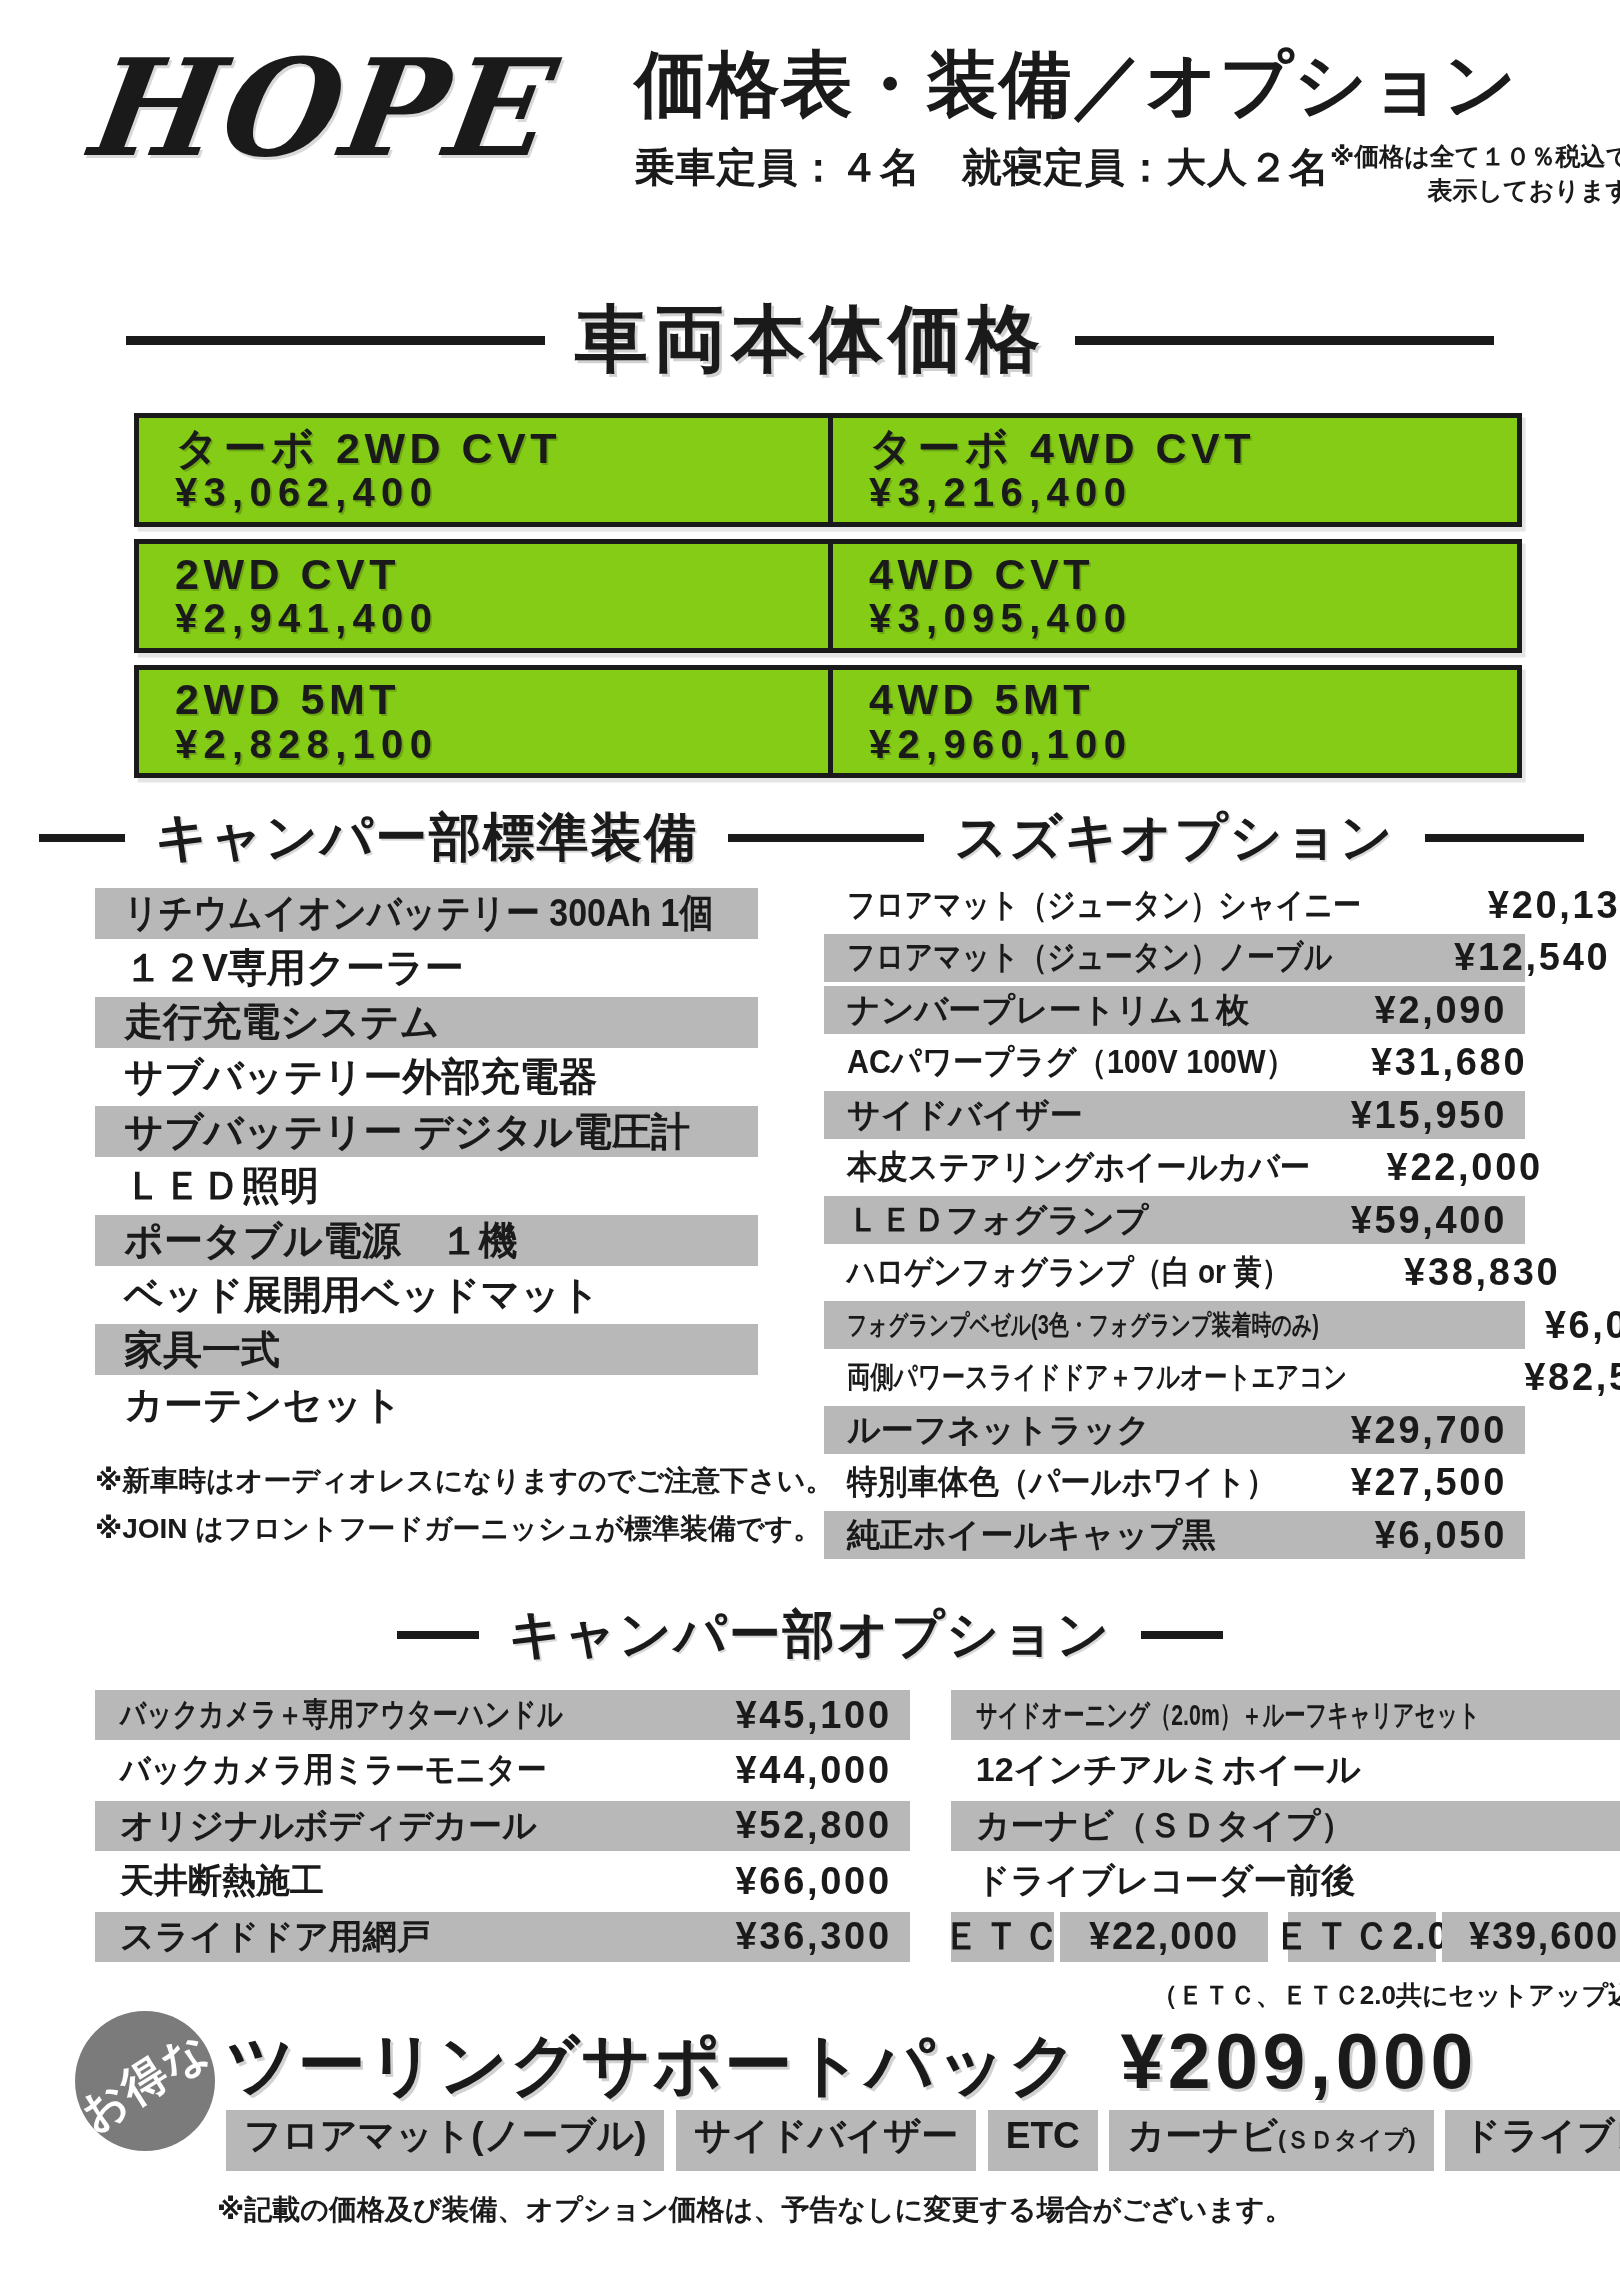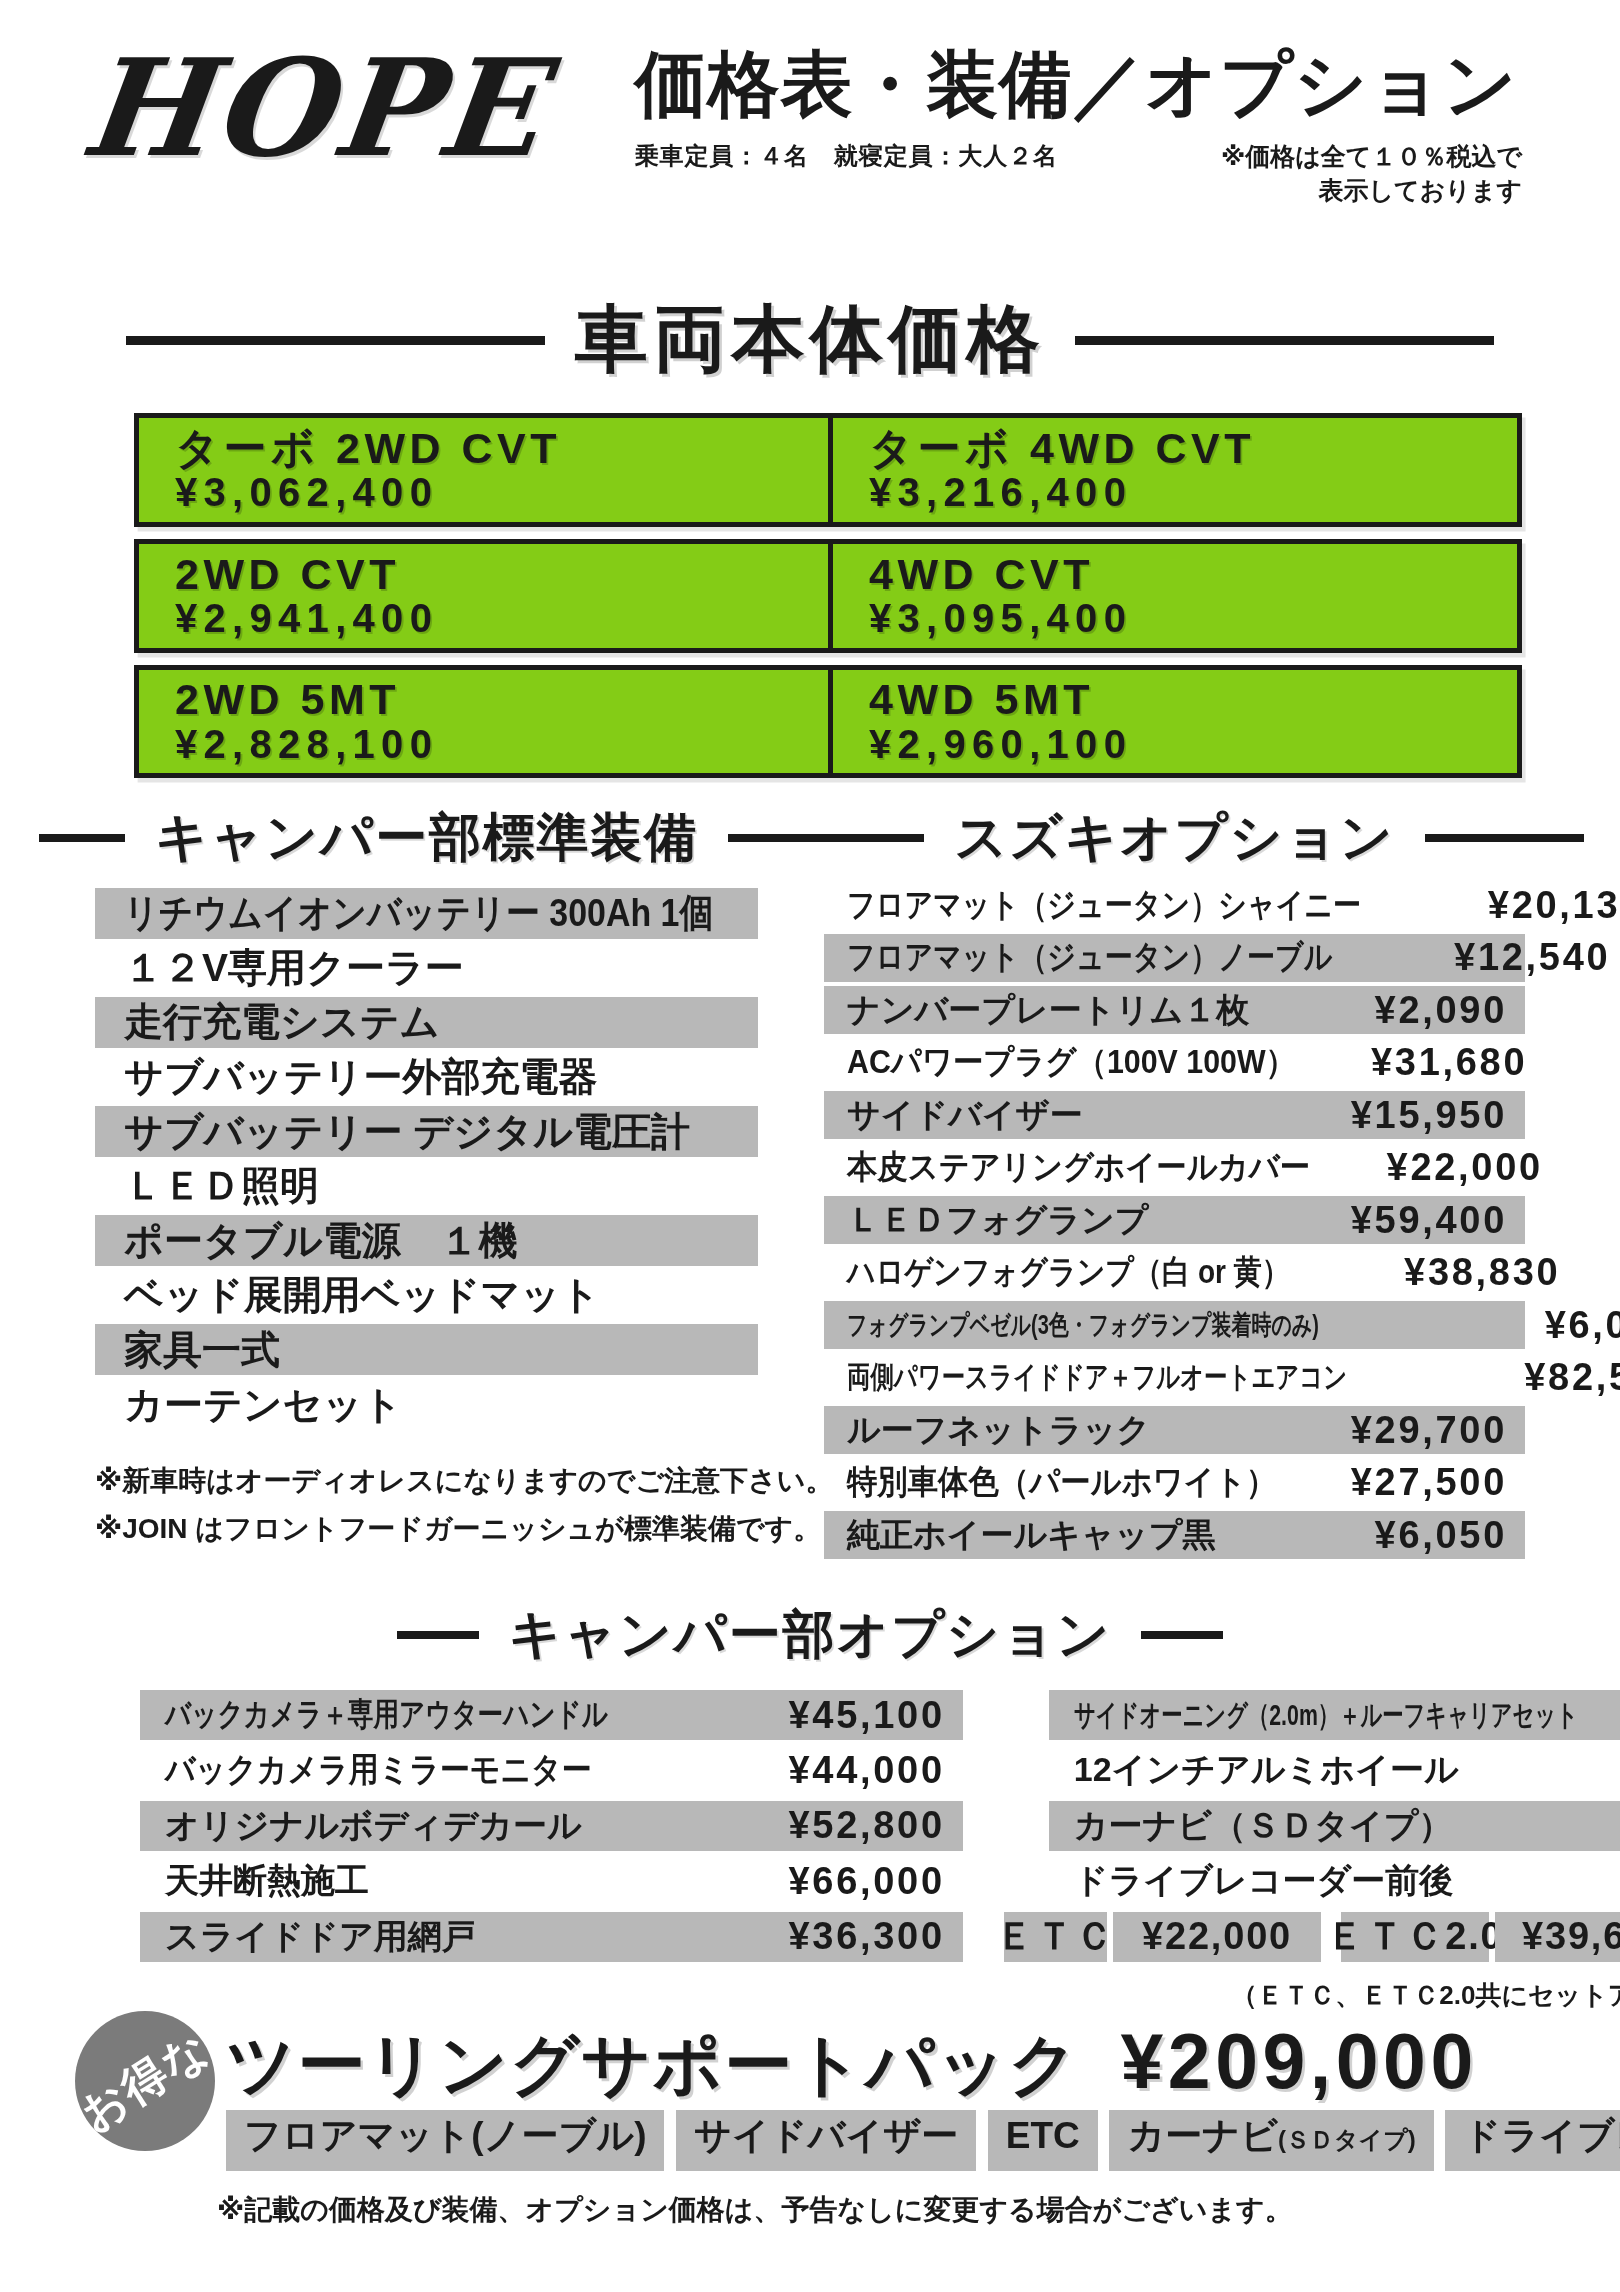--- a/index.html
+++ b/index.html
@@ -16,21 +16,21 @@
     font-family:"DejaVu Serif","Liberation Serif",serif;
     font-style:italic;font-weight:bold;
     font-size:134px;line-height:1.0;letter-spacing:3.6px;
     transform:skewX(-10deg);
     text-shadow:2.7px 2.7px 0 rgba(0,0,0,.15);
     flex:0 0 auto;
   }
   .header-right{flex:1;margin-left:79px;min-width:0;}
   .h-title{font-size:72px;font-weight:600;letter-spacing:0.9px;line-height:1.0;white-space:nowrap;margin-top:7.2px;}
   .h-sub{display:flex;justify-content:space-between;align-items:flex-start;margin-top:19.7px;}
-  .capacity{font-size:24px;font-weight:700;white-space:nowrap;letter-spacing:0.9px;}
+  .capacity{font-size:40px;font-weight:700;white-space:nowrap;letter-spacing:0.9px;}
   .tax-note{font-size:25px;font-weight:700;text-align:right;line-height:1.35;white-space:nowrap;}
 
   
   .section-head{display:flex;align-items:center;justify-content:center;gap:30px;}
   .rule{height:9px;background:#1a1a1a;flex:0 0 auto;}
   .big-head{margin-top:84px;}
   .big-head .txt{font-size:73px;font-weight:900;letter-spacing:5.4px;white-space:nowrap;text-shadow:2.7px 2.7px 0 rgba(0,0,0,.18);}
   .big-head .rule{width:419px;}
   .sub-head .txt{font-size:52px;font-weight:900;letter-spacing:1.8px;white-space:nowrap;text-shadow:1.8px 1.8px 0 rgba(0,0,0,.15);}
   .sub-head .rule{height:8px;}
@@ -62,21 +62,21 @@
   .n92{transform:scaleX(.92);transform-origin:left center;}
   .n85{transform:scaleX(.85);transform-origin:left center;}
   .n-s{font-size:30px;transform:scaleX(.78);transform-origin:left center;}
   .n-xs{font-size:27px;transform:scaleX(.74);transform-origin:left center;}
 
   
   .camper-head{margin-top:41px;}
   .camper-head .rule{width:82px;}
   .camper-grid{display:grid;grid-template-columns:1fr 1fr;column-gap:41px;margin:19.7px 98px 0 95px;}
   .copt-col{display:flex;flex-direction:column;gap:5.4px;}
-  .copt-row{display:grid;column-gap:16px;height:50px;margin-left:45px;}
+  .copt-row{display:grid;column-gap:8px;height:50px;}
   .copt-row.l{grid-template-columns:1fr 228px;}
   .copt-row.r{grid-template-columns:1fr 204px;}
   .copt-name{display:flex;align-items:center;padding-left:25px;font-size:34px;font-weight:700;white-space:nowrap;overflow:visible;}
   .copt-price{display:flex;align-items:center;justify-content:flex-end;padding-right:18px;font-size:38px;font-weight:700;letter-spacing:2.7px;white-space:nowrap;}
   .cl-n{font-size:32px;transform:scaleX(.8);transform-origin:left center;}
   .n88{transform:scaleX(.88);transform-origin:left center;}
   .cr-xs{font-size:29.6px;transform:scaleX(.72);transform-origin:left center;}
   .etc-row{display:flex;column-gap:6.3px;height:50px;}
   .etc-cell{display:flex;align-items:center;justify-content:center;font-size:38px;font-weight:800;letter-spacing:1.8px;white-space:nowrap;}
   .etc-l1{width:103px;}

